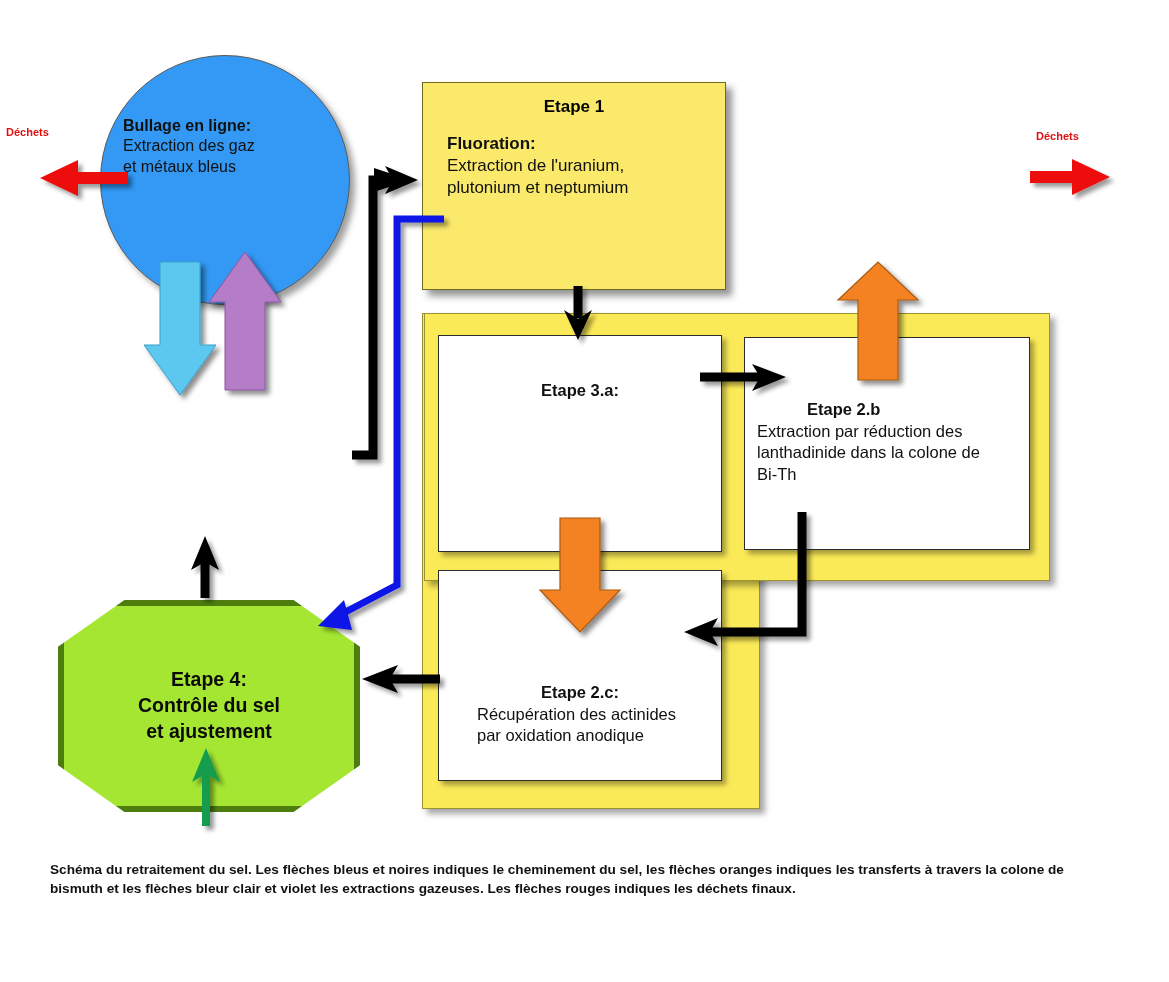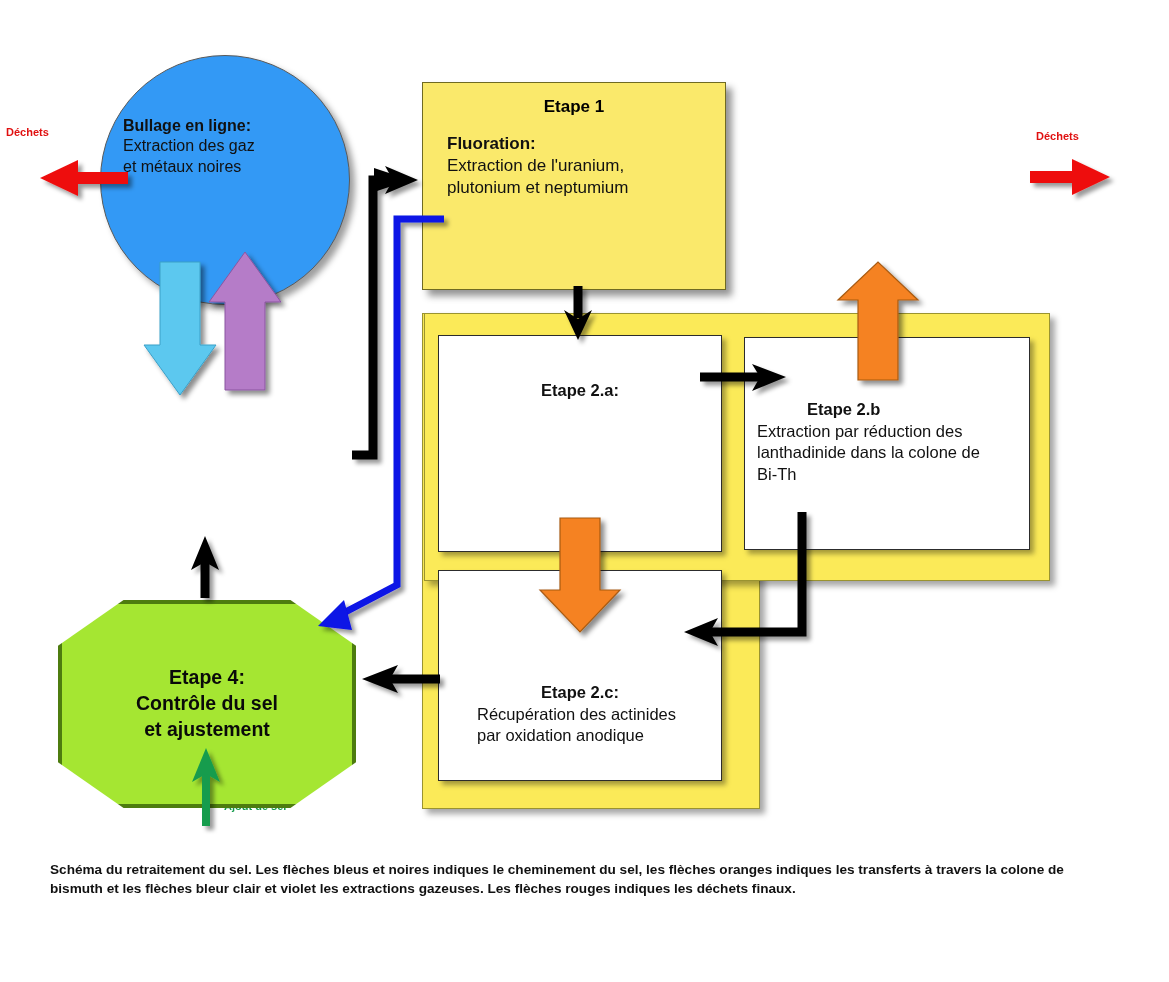--- a/index.html
+++ b/index.html
@@ -25,21 +25,21 @@
     left:42px;top:330px;width:312px;height:215px;
     background:#00d400;border:1px solid #4f7a2f;border-radius:48px;
     box-shadow:6px 6px 7px rgba(0,0,0,.40);
     display:flex;align-items:center;justify-content:center;
     z-index:25;
   }
   .reactor-core .lbl{font-size:26px;font-weight:bold;color:#0a0a0a;}
 
   .octagon{
     left:58px;top:600px;width:290px;height:200px;
-    background:#a5e632;border:4px solid #4d7c0f;
+    background:#a5e632;border:6px solid #4d7c0f;
     clip-path:polygon(22% 0,78% 0,100% 22%,100% 78%,78% 100%,22% 100%,0 78%,0 22%);
     filter:drop-shadow(5px 5px 5px rgba(0,0,0,.42));
     display:flex;align-items:center;justify-content:center;
     z-index:25;
   }
   .octagon .lbl{font-size:19.5px;font-weight:bold;color:#0a0a0a;text-align:center;line-height:1.32;}
 
   
   .ybox{
     background:#ffe94d;border:1px solid #6f6a22;
@@ -112,21 +112,21 @@
     <div class="hdr">Etape 1</div>
     <div class="body">
       <b>Fluoration:</b><br>
       <span>Extraction de l'uranium,</span><br>
       <span>plutonium et neptumium</span>
     </div>
   </div>
 
 
   <div class="abs wbox e2a">
-    <div class="hdr">Etape 2.a:</div>
+    <div class="hdr">Etape 3.a:</div>
   </div>
 
   <div class="abs wbox e2b">
     <div class="hdr">Etape 2.b</div>
     <div class="body">
       <span>Extraction par réduction des</span><br>
       <span>lanthadinide dans la colone de</span><br>
       <span>Bi-Th</span>
     </div>
   </div>
@@ -137,21 +137,21 @@
       <span>Récupération des actinides</span><br>
       <span>par oxidation anodique</span>
     </div>
   </div>
 
 
   <div class="abs circle-bubbling">
     <div class="txt">
       <b>Bullage en ligne:</b><br>
       <span>Extraction des gaz</span><br>
-      <span>et métaux noires</span>
+      <span>et métaux bleus</span>
     </div>
   </div>
 
   <div class="abs octagon">
     <div class="lbl">
       <span>Etape 4:</span><br>
       <span>Contrôle du sel</span><br>
       <span>et ajustement</span>
     </div>
   </div>

